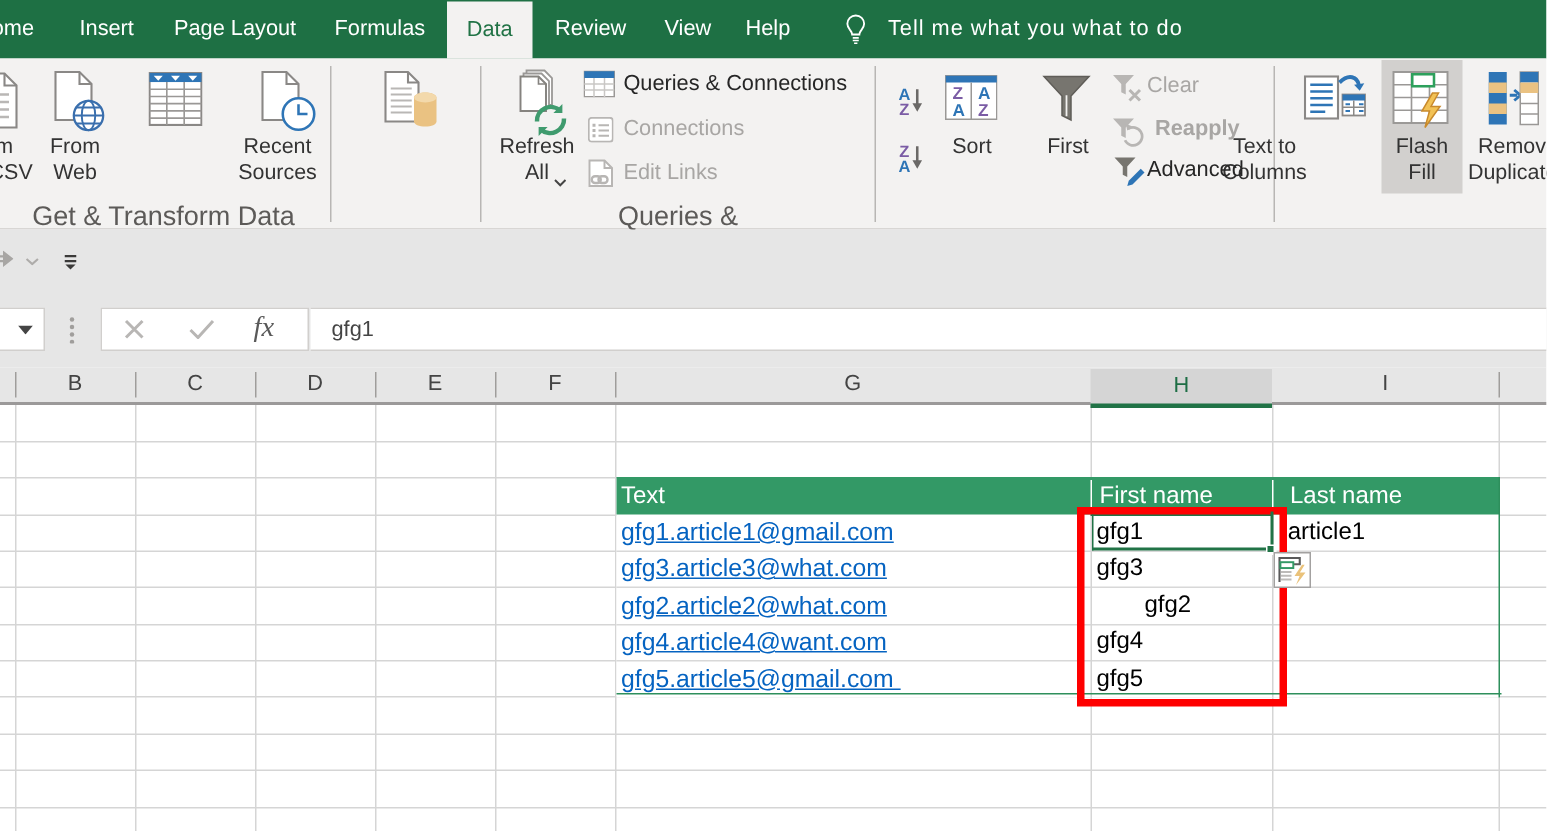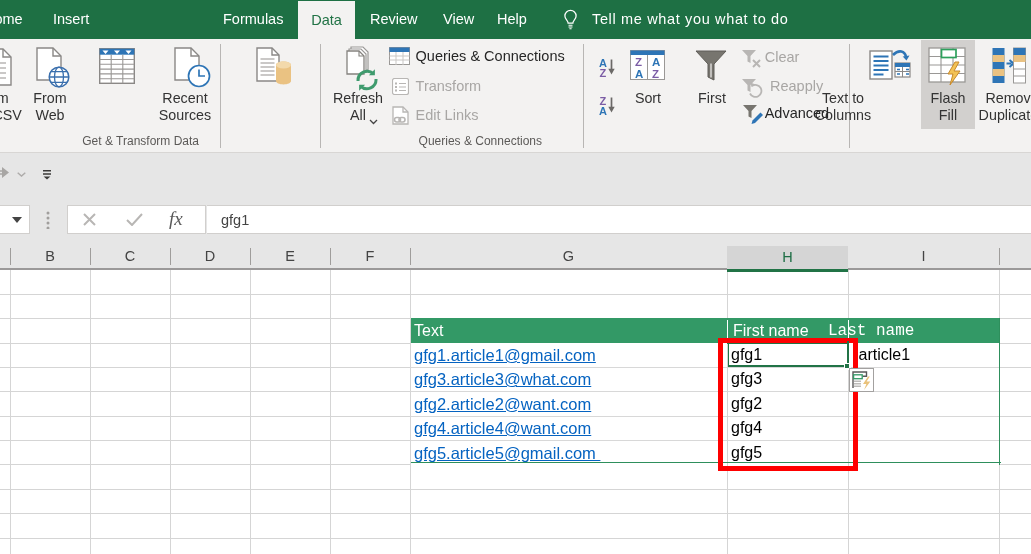--- a/index.html
+++ b/index.html
@@ -6,21 +6,21 @@
   #app{position:relative;width:1031px;height:554px;overflow:hidden;background:#fff;
        font-family:"Liberation Sans",sans-serif;}
   .abs{position:absolute;}
   
   #tabbar{left:0;top:0;width:1031px;height:39px;background:#1e7044;}
   .tab{position:absolute;top:0;height:39px;line-height:38px;color:#fff;font-size:14.5px;}
   #tabactive{position:absolute;left:298px;top:1px;width:57px;height:38px;background:#f3f2f1;}
   #tabactive span{display:block;text-align:center;color:#217346;font-size:14.5px;line-height:38px;}
   
   #ribbon{left:0;top:39px;width:1031px;height:113px;background:#f3f2f1;border-bottom:1px solid #d8d6d4;}
-  .glabel{position:absolute;font-size:12px;color:#5c5a58;text-align:right;top:95px;}
+  .glabel{position:absolute;font-size:18px;color:#5c5a58;text-align:center;top:95px;}
   .gsep{position:absolute;top:5px;height:104px;width:1px;background:#b8b6b4;}
   .biglabel{position:absolute;font-size:14.3px;color:#333;text-align:center;top:51px;line-height:17.2px;}
   .rowbtn{position:absolute;font-size:14.5px;color:#262626;}
   .rowbtn.dis{color:#a8a6a4;}
   
   #midbar{left:0;top:153px;width:1031px;height:92px;background:#e6e6e6;}
   #namebox{position:absolute;left:-40px;top:52px;width:70px;height:28.5px;background:#fff;border:1px solid #d1cfcd;box-sizing:border-box;}
   #fxbox{position:absolute;left:67px;top:52px;width:139px;height:28.5px;background:#fff;border:1px solid #d1cfcd;box-sizing:border-box;}
   #fbar{position:absolute;left:207px;top:52px;width:824px;height:28.5px;background:#fff;border-top:1px solid #d1cfcd;border-bottom:1px solid #d1cfcd;box-sizing:border-box;}
   
@@ -35,20 +35,21 @@
   .thead{position:absolute;font-size:16px;color:#fff;height:24.4px;line-height:24.4px;white-space:nowrap;}
   .trowline{position:absolute;height:1px;background:#d8d8d8;left:411px;width:589px;}
 </style>
 </head>
 <body>
 <div id="app">
 
   <div id="tabbar" class="abs">
     <div class="tab" style="left:-16px;">Home</div>
     <div class="tab" style="left:53px;">Insert</div>
+    <div class="tab" style="left:116px;">Page Layout</div>
     <div class="tab" style="left:223px;">Formulas</div>
     <div class="tab" style="left:370px;">Review</div>
     <div class="tab" style="left:443px;">View</div>
     <div class="tab" style="left:497px;">Help</div>
     <div class="tab" style="left:592px;letter-spacing:0.65px;">Tell me what you what to do</div>
     <svg class="abs" style="left:563px;top:9px;" width="15" height="21" viewBox="0 0 15 21">
       <path d="M7.5 1.3 a5.6 5.6 0 0 1 5.6 5.6 c0 2.1-1.1 3.3-2 4.4-.7.9-1.2 1.6-1.2 2.7h-4.8 c0-1.1-.5-1.8-1.2-2.7-.9-1.1-2-2.3-2-4.4 A5.6 5.6 0 0 1 7.5 1.3z" fill="none" stroke="#fff" stroke-width="1.25"></path>
       <path d="M5.5 16.2h4 M5.5 18h4 M6.4 19.8h2.2" stroke="#fff" stroke-width="1.1" fill="none"></path>
     </svg>
     <div id="tabactive">
@@ -75,25 +76,25 @@
     <svg class="abs" style="left:368.5px;top:80px;" width="9" height="6" viewBox="0 0 9 6">
         <path d="M1 1l3.5 3.5L8 1" fill="none" stroke="#444" stroke-width="1.3"></path>
       </svg>
     <div class="biglabel" style="left:625px;width:46px;">Sort</div>
     <div class="biglabel" style="left:689px;width:46px;">First</div>
     <div class="biglabel" style="left:814px;width:58px;">Text to<br>Columns</div>
     <div class="biglabel" style="left:922px;width:52px;">Flash<br>Fill</div>
     <div class="biglabel" style="left:972px;width:80px;">Remove<br>Duplicates</div>
 
     <div class="rowbtn" style="left:415.6px;top:9px;">Queries &amp; Connections</div>
-    <div class="rowbtn dis" style="left:415.6px;top:38.5px;">Transform</div>
+    <div class="rowbtn dis" style="left:415.6px;top:38.5px;">Connections</div>
     <div class="rowbtn dis" style="left:415.6px;top:67.5px;">Edit Links</div>
 
     <div class="rowbtn dis" style="left:764.7px;top:9.5px;">Clear</div>
-    <div class="rowbtn dis" style="left:770px;top:38.5px;">Reapply</div>
+    <div class="rowbtn dis" style="left:770px;top:38.5px;font-weight:bold;">Reapply</div>
     <div class="rowbtn" style="left:764.7px;top:65.5px;">Advanced</div>
 
     <svg class="abs" style="left:-16px;top:9px;" width="28" height="38" viewBox="0 0 28 38">
       <path d="M1 1h18l8 8v28H1z" fill="#fff" stroke="#8a8886" stroke-width="1.4"></path>
       <path d="M19 1v8h8" fill="none" stroke="#8a8886" stroke-width="1.4"></path>
       <path d="M5 15h17M5 20h17M5 25h17M5 30h17" stroke="#b9b7b5" stroke-width="1.6"></path>
     </svg>
 
     <svg class="abs" style="left:36px;top:8px;" width="34" height="42" viewBox="0 0 34 42">
       <path d="M1 1h16l8 8v24H1z" fill="#fff" stroke="#8a8886" stroke-width="1.4"></path>
@@ -322,42 +323,42 @@
   </div>
 
   <div class="abs" style="left:411px;top:319px;width:589px;height:146px;background:#fff;z-index:1;"></div>
 
   <div class="abs" style="left:411px;top:318px;width:589px;height:25px;background:#339966;z-index:2;">
     <div class="abs" style="left:316px;top:2px;width:1px;height:21px;background:#fff;"></div>
     <div class="abs" style="left:437px;top:2px;width:1px;height:21px;background:#fff;"></div>
   </div>
   <div class="thead" style="left:414px;top:319px;z-index:3;">Text</div>
   <div class="thead" style="left:733px;top:319px;z-index:3;">First name</div>
-  <div class="thead" style="left:828px;top:319px;z-index:3;font-family:Liberation Mono, monospace;">Last name</div>
+  <div class="thead" style="left:860px;top:319px;z-index:3;">Last name</div>
 
   <div class="trowline" style="top:367px;z-index:2;"></div>
   <div class="trowline" style="top:391px;z-index:2;"></div>
   <div class="trowline" style="top:416px;z-index:2;"></div>
   <div class="trowline" style="top:440px;z-index:2;"></div>
 
   <div class="abs" style="left:727px;top:343px;width:1px;height:122px;background:#d4d4d4;z-index:2;"></div>
   <div class="abs" style="left:848px;top:343px;width:1px;height:122px;background:#d4d4d4;z-index:2;"></div>
 
   <div class="abs" style="left:999px;top:318px;width:1.4px;height:147px;background:#2e8f5c;z-index:2;"></div>
   <div class="abs" style="left:411px;top:462px;width:590px;height:1.3px;background:#2e8f5c;z-index:2;"></div>
 
   <div class="cellt email" style="left:414px;top:343px;z-index:3;">gfg1.article1@gmail.com</div>
   <div class="cellt email" style="left:414px;top:367.4px;z-index:3;">gfg3.article3@what.com</div>
-  <div class="cellt email" style="left:414px;top:391.8px;z-index:3;">gfg2.article2@want.com</div>
+  <div class="cellt email" style="left:414px;top:391.8px;z-index:3;">gfg2.article2@what.com</div>
   <div class="cellt email" style="left:414px;top:416.2px;z-index:3;">gfg4.article4@want.com</div>
   <div class="cellt email" style="left:414px;top:440.6px;z-index:3;">gfg5.article5@gmail.com&nbsp;</div>
 
   <div class="cellt" style="left:731px;top:343px;z-index:3;">gfg1</div>
   <div class="cellt" style="left:731px;top:367.4px;z-index:3;">gfg3</div>
-  <div class="cellt" style="left:731px;top:391.8px;z-index:3;">gfg2</div>
+  <div class="cellt" style="left:763px;top:391.8px;z-index:3;">gfg2</div>
   <div class="cellt" style="left:731px;top:416.2px;z-index:3;">gfg4</div>
   <div class="cellt" style="left:731px;top:440.6px;z-index:3;">gfg5</div>
 
   <div class="cellt" style="left:858.5px;top:343px;z-index:3;">article1</div>
 
   <div class="abs" style="left:727px;top:341.7px;width:121px;height:2px;background:#217346;z-index:4;"></div>
 
   <div class="abs" style="left:717.6px;top:338.3px;width:140.3px;height:132.3px;border:5px solid #fe0000;box-sizing:border-box;z-index:5;"></div>
 
   <div class="abs" style="left:727.5px;top:342.7px;width:1.9px;height:24.4px;background:#217346;z-index:6;"></div>

